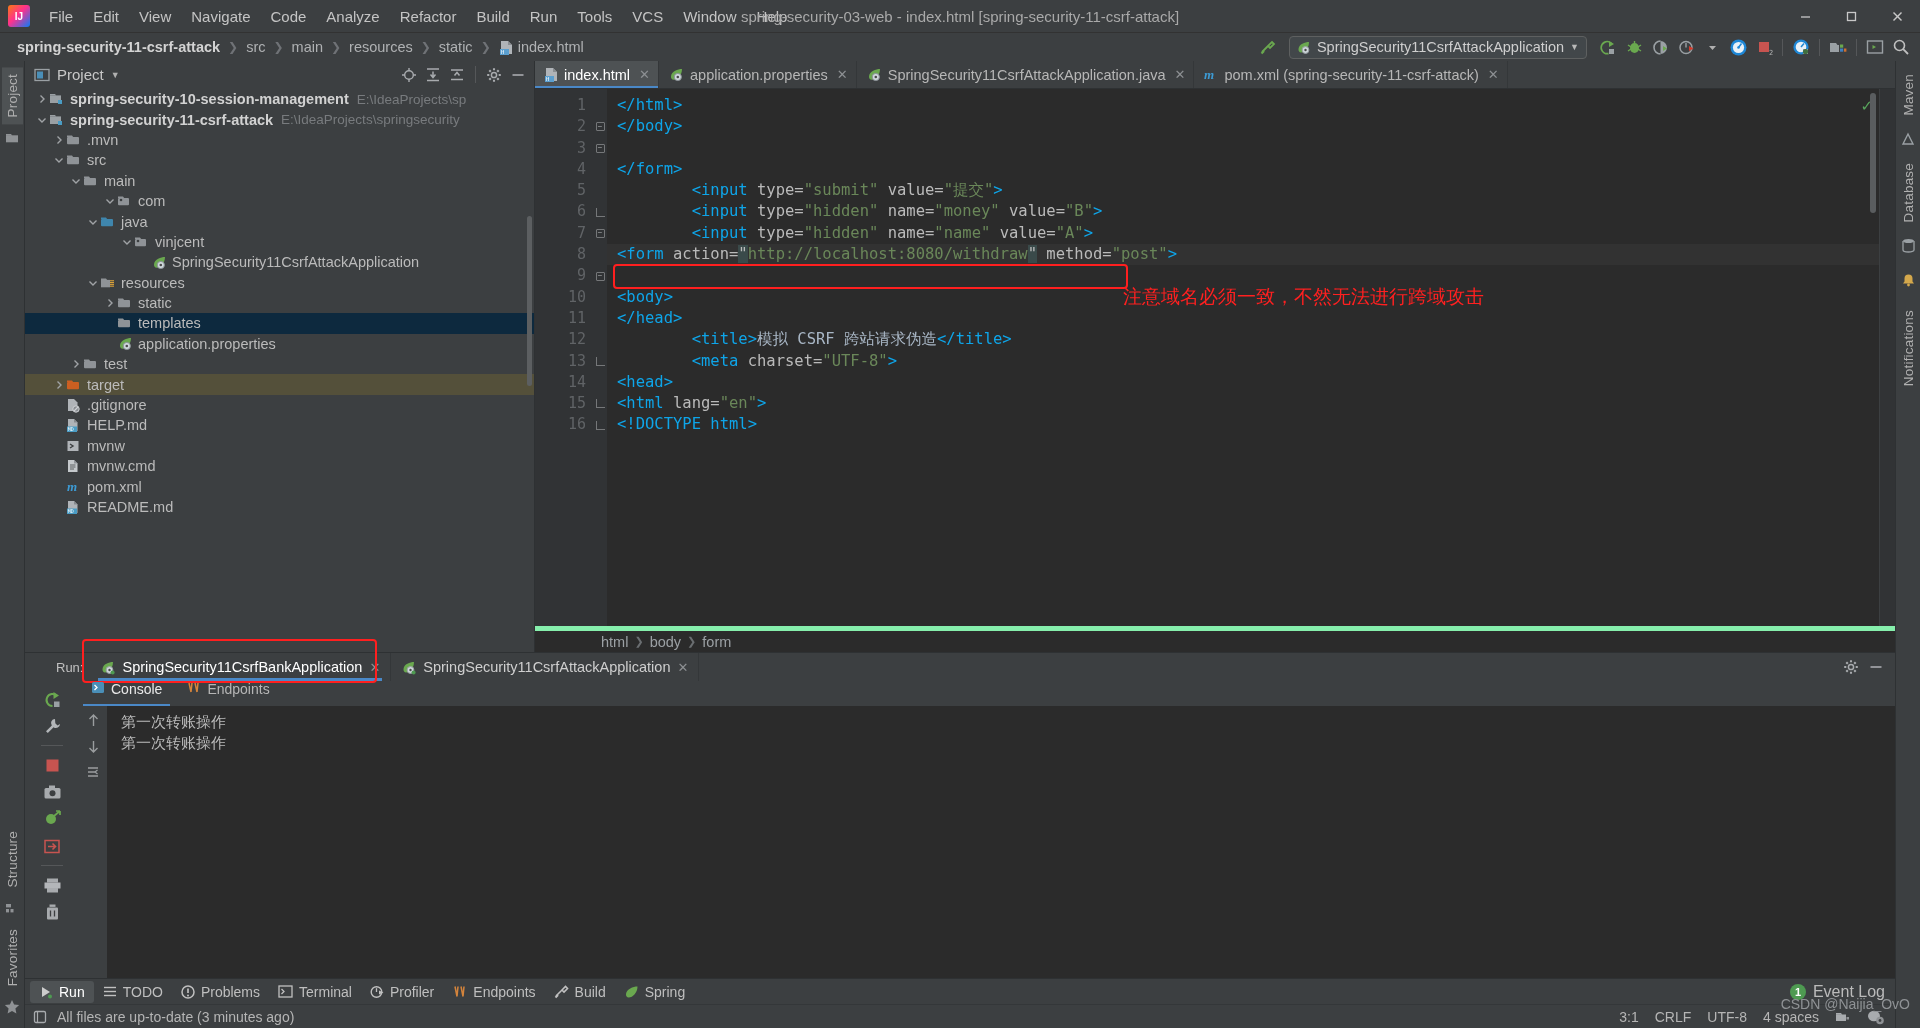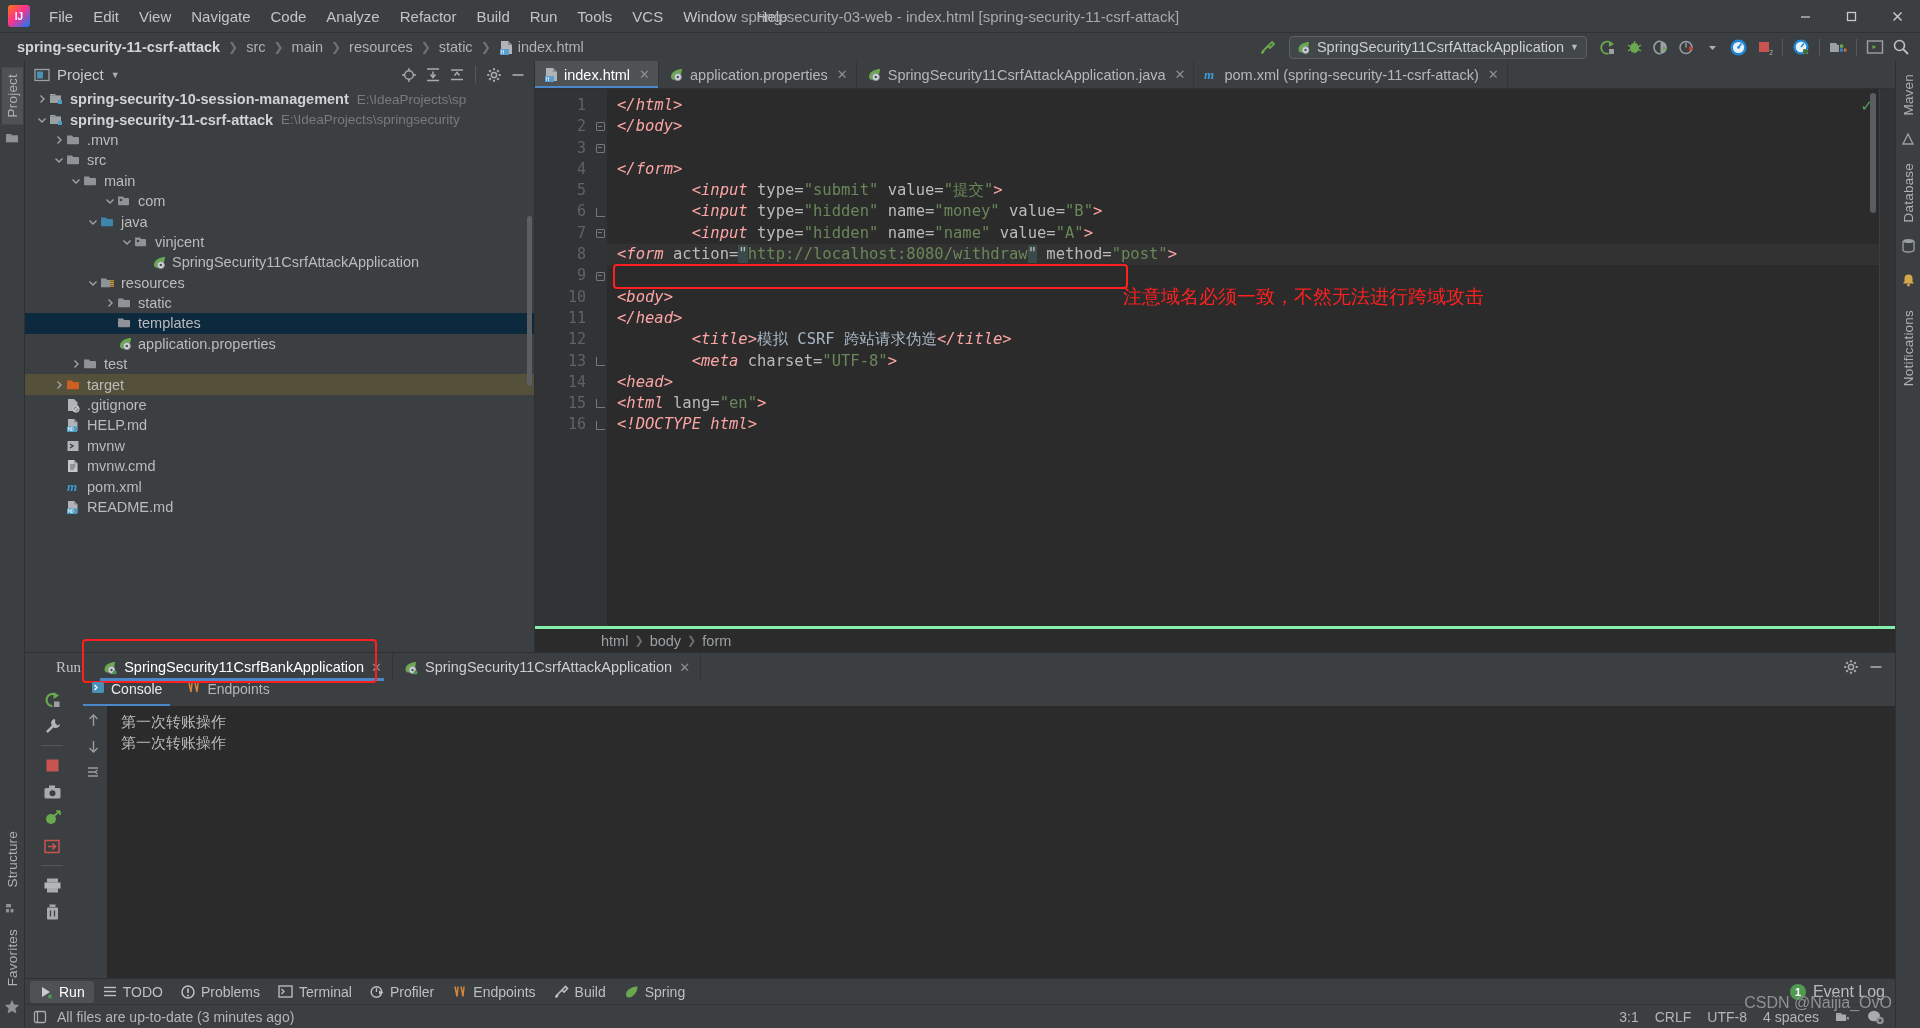--- a/index.html
+++ b/index.html
@@ -166,21 +166,21 @@
     justify-content:center; font-size:8px; line-height:1; color:#a9abad;
     border-radius:1px;
   }
   .fold .fend { width:9px;height:9px;border-left:1px solid #757779;border-bottom:1px solid #757779;}
   .codearea {
     flex:1 1 auto; background:#2b2b2b; padding-top:6px; position:relative;
     font-family:"DejaVu Sans Mono",monospace; font-size:15.5px; overflow:hidden;
   }
   .cline { height:21.3px; line-height:21.3px; white-space:pre; padding-left:10px; }
   .cline.cur { background:#323232; }
-  .tag  { color:#fca5a5;font-style:italic; }
+  .tag  { color:#0ea5e9; }
   .attr { color:#bababa; }
   .val  { color:#6a8759; }
   .txt  { color:#a9b7c6; }
   .eq   { color:#bababa; }
   .cursel { background:#3a4a4a; }
 
   .anno-box {
     position:absolute; border:2.5px solid #ff1f1f; border-radius:4px;
     pointer-events:none;
   }
@@ -193,36 +193,36 @@
     background:#5a5d5f; border-radius:3px;
   }
   .edit-check {
     position:absolute; right:22px; top:8px; color:#58a65c; font-size:15px;
   }
   .edit-marker {
     position:absolute; right:0; top:0; bottom:0; width:16px; background:#313335;
     border-left:1px solid #3c3f41;
   }
   .breadcrumb-bar {
-    height:26px; flex:0 0 26px; background:#2b2b2b; border-top:3px solid #86efac;
+    height:26px; flex:0 0 26px; background:#2b2b2b; border-top:5px solid #86efac;
     display:flex; align-items:center; padding-left:66px; font-size:14.5px; color:#9ba0a4;
     gap:6px;
   }
   .bc-sep { color:#6a6e71; font-size:11px; }
 
   
   .run-panel {
     flex:0 0 326px; background:#3c3f41; display:flex; flex-direction:column;
     border-top:1px solid #2e3133; min-height:0;
   }
   .run-head {
     height:28px; flex:0 0 28px; display:flex; align-items:center; background:#3c3f41;
     position:relative;
   }
-  .run-label { font-size:15px; color:#c0c0c0; padding:0 7px 0 31px;font-family:Liberation Serif, serif; }
+  .run-label { font-size:13px; color:#c0c0c0; padding:0 7px 0 31px; }
   .rtab {
     display:flex; align-items:center; gap:7px; padding:0 10px; height:28px;
     font-size:14.5px; color:#cfcfcf; border-right:1px solid #343739; position:relative;
     white-space:nowrap; min-width:300px;
   }
   .rtab.active { color:#ffffff; }
   .rtab.active:after {
     content:""; position:absolute; left:8px; right:8px; bottom:0; height:3px; background:#4a88c7;
   }
   .rtab .x { color:#8d9093; font-size:13px; margin-left:auto; }
@@ -274,21 +274,21 @@
     width:16px;height:16px;border-radius:50%;background:#4e9a51;color:#fff;font-size:11px;
     display:flex;align-items:center;justify-content:center; font-weight:bold;
   }
   .statusbar {
     height:24px; flex:0 0 24px; background:#3c3f41; display:flex; align-items:center;
     padding:0 10px 0 8px; font-size:14px; color:#b5b5b5; gap:9px;
     border-top:1px solid #343739; position:relative;
   }
   .sb-right { margin-left:auto; display:flex; align-items:center; gap:16px; }
   .watermark {
-    position:absolute; right:28px; bottom:16px; font-size:16px; color:#8f9295;
+    position:absolute; right:10px; bottom:16px; font-size:14px; color:#8f9295;
     pointer-events:none; font-family:"Liberation Sans",sans-serif;
   }
   svg { display:block; }
 </style>
 </head>
 <body>
 
 <div class="ide">
 
   <div class="titlebar">

